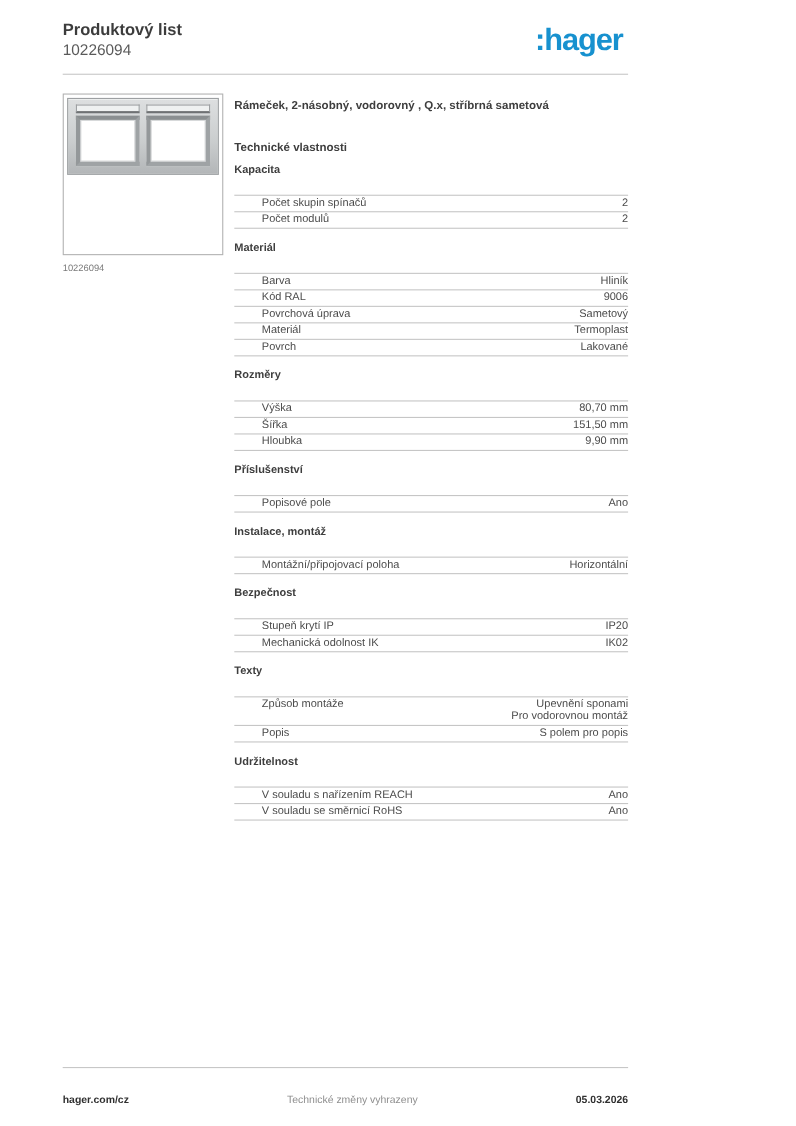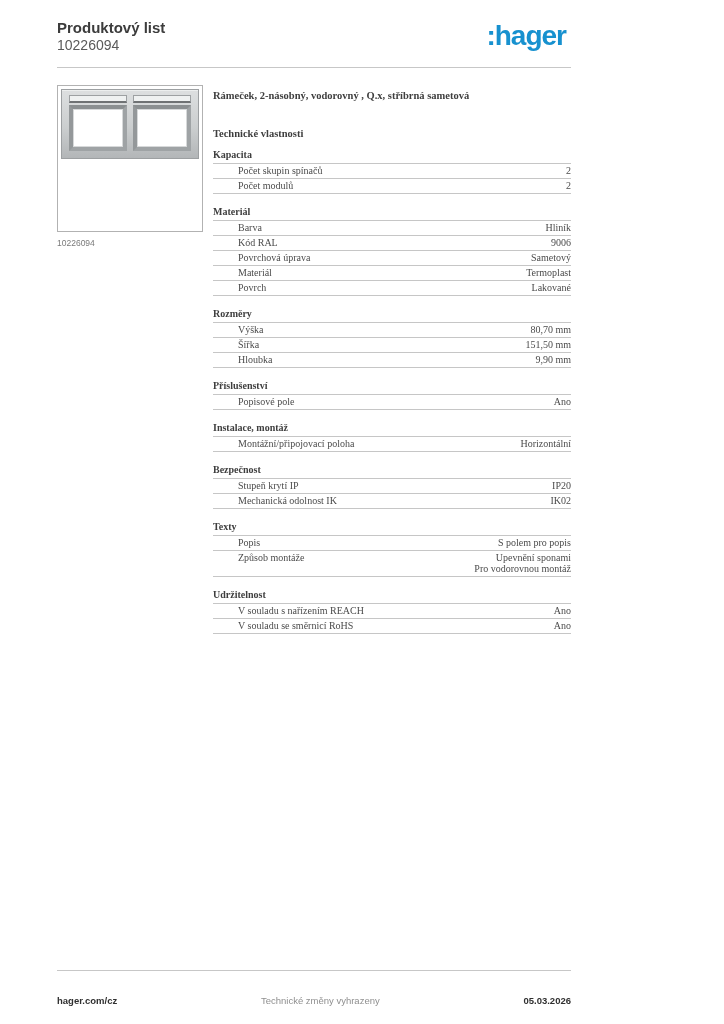--- a/index.html
+++ b/index.html
@@ -52,29 +52,29 @@
   .window {
     flex:1;
     background:#ffffff;
     border:4px solid #9fa3a5;
     border-top-color:#8b8f91;
     border-left-color:#94989a;
     box-shadow:inset 0 0 0 1px #d7d9da;
   }
   .image-caption { margin-top:6px; font-size:8.5px; color:#7a7a7a; }
 
-  .spec-col { flex:1; min-width:0;font-family:Liberation Serif, serif; }
+  .spec-col { flex:1; min-width:0; }
   .product-title { margin-top:5px; font-size:10.5px; font-weight:bold; color:#3e3e3e; line-height:12px; }
   .tech-heading  { margin-top:26px; font-size:10.5px; font-weight:bold; color:#3e3e3e; line-height:12px; }
 
   .section { margin-top:13px; }
   .section:first-child { margin-top:10px; }
   .sec-h {
     font-size:10px; font-weight:bold; color:#3e3e3e;
-    padding-bottom:3px; border-bottom:1px solid #c6c6c6;
+    padding-bottom:17px; border-bottom:1px solid #c6c6c6;
     line-height:10px;
   }
   .row {
     display:flex; justify-content:space-between; align-items:flex-start;
     border-bottom:1px solid #c6c6c6;
     padding:1px 0 2px 0;
     font-size:10px; color:#4b4b4b; line-height:11px;
   }
   .row .lbl { padding-right:10px;padding-left:25px; }
   .row .val { text-align:right; margin-left:auto; white-space:nowrap; }
@@ -219,30 +219,30 @@
             <div class="row">
               <div class="lbl">Mechanická odolnost IK</div>
               <div class="val">
                 <div>IK02</div>
               </div>
             </div>
           </div>
           <div class="section">
             <div class="sec-h">Texty</div>
             <div class="row">
-              <div class="lbl">Popis</div>
-              <div class="val">
-                <div>S polem pro popis</div>
-              </div>
-            </div>
-            <div class="row">
               <div class="lbl">Způsob montáže</div>
               <div class="val">
                 <div>Upevnění sponami</div>
                 <div>Pro vodorovnou montáž</div>
+              </div>
+            </div>
+            <div class="row">
+              <div class="lbl">Popis</div>
+              <div class="val">
+                <div>S polem pro popis</div>
               </div>
             </div>
           </div>
           <div class="section">
             <div class="sec-h">Udržitelnost</div>
             <div class="row">
               <div class="lbl">V souladu s nařízením REACH</div>
               <div class="val">
                 <div>Ano</div>
               </div>

